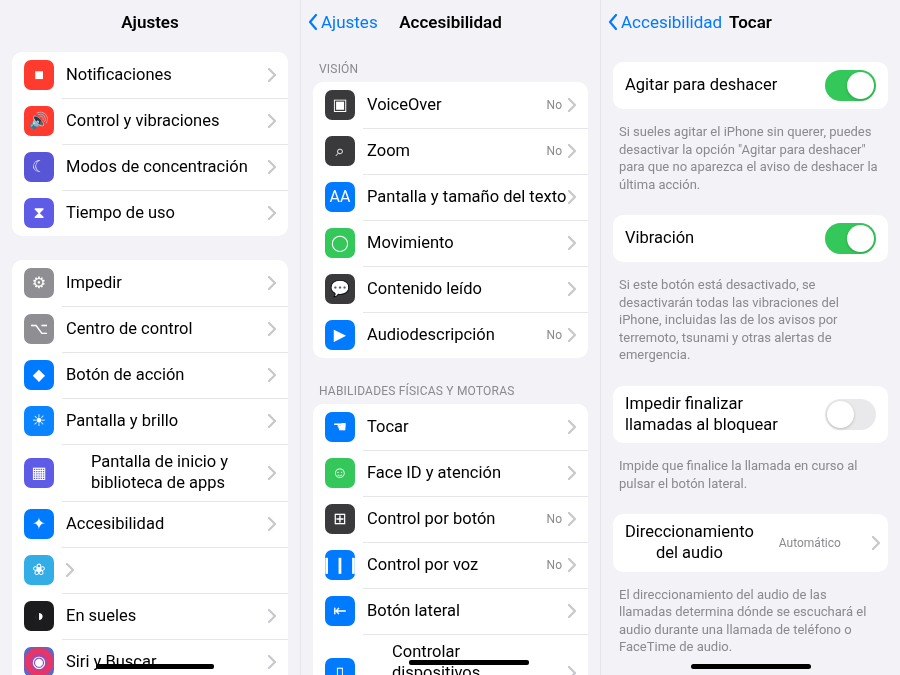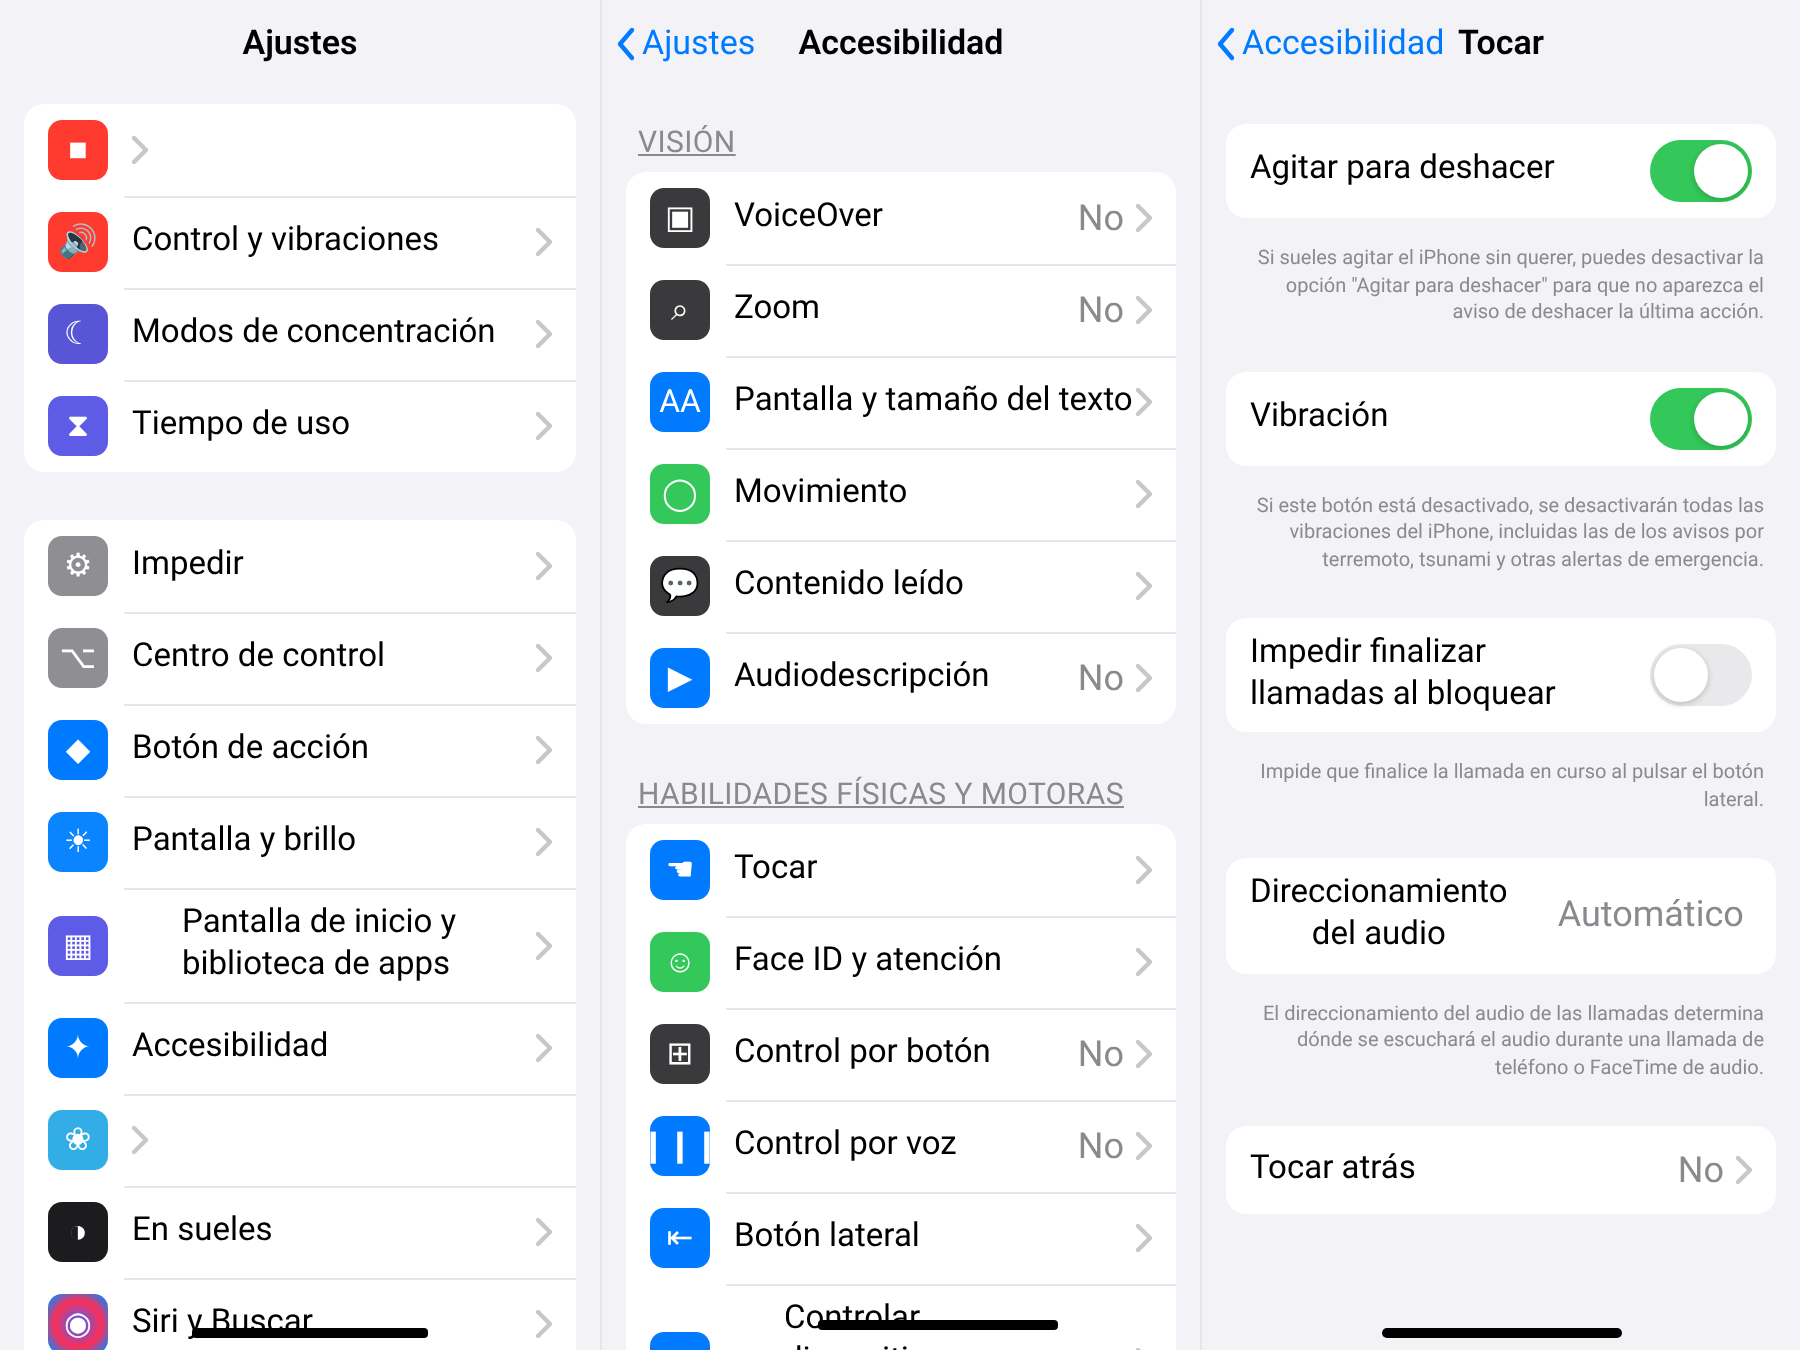--- a/index.html
+++ b/index.html
@@ -19,38 +19,38 @@
   .pane + .pane{border-left:1px solid var(--sep);}
 
   
   .nav{height:44px;display:flex;align-items:center;justify-content:center;position:relative;padding:15px 8px;}
   .nav-title{font-size:17px;font-weight:600;color:var(--text);}
   .nav-back{position:absolute;left:6px;top:0;height:44px;display:flex;align-items:center;color:var(--link);font-size:17px;gap:2px;cursor:pointer;}
   .chev-left{width:12px;height:18px;display:inline-block;}
   .chev-left svg{width:12px;height:18px;}
 
   
-  .sec-head{font-size:15px;color:var(--sub);padding:18px 16px 6px 18px;letter-spacing:0.2px;text-decoration:underline;}
+  .sec-head{font-size:12px;color:var(--sub);padding:18px 16px 6px 18px;letter-spacing:0.2px;}
 
   
   .group{background:var(--card);border-radius:10px;margin:8px 12px;overflow:hidden;}
   .pane1 .group:first-of-type{margin-top:6px;}
 
   
   .row{display:flex;align-items:center;min-height:44px;padding:8px 12px 8px 12px;position:relative;cursor:pointer;}
   .row + .row::before{content:"";position:absolute;left:50px;right:0;top:0;height:1px;background:var(--sep);}
   .row .icon{width:30px;height:30px;border-radius:7px;flex:0 0 30px;margin-right:12px;display:flex;align-items:center;justify-content:center;color:#fff;font-size:15px;}
   .row .label{flex:1;font-size:16.5px;color:var(--text);line-height:1.25;}
-  .row .val{font-size:18px;color:var(--sub);margin-right:6px;}
+  .row .val{font-size:12px;color:var(--sub);margin-right:6px;}
   .row .disclosure{width:8px;height:14px;flex:0 0 8px;}
   .row .disclosure svg{width:8px;height:14px;display:block;}
   .row.multi{min-height:52px;gap:25px;}
 
   
-  .foot{font-size:10px;color:var(--sub);padding:6px 18px 14px 18px;line-height:1.35;text-align:right;}
+  .foot{font-size:13px;color:var(--sub);padding:6px 18px 14px 18px;line-height:1.35;}
 
   
   .toggle{width:51px;height:31px;border-radius:16px;background:var(--gray-toggle);position:relative;flex:0 0 51px;}
   .toggle .knob{width:27px;height:27px;border-radius:50%;background:#fff;position:absolute;top:2px;left:2px;box-shadow:0 1px 3px rgba(0,0,0,.2);transition:none;}
   .toggle.on{background:var(--green);}
   .toggle.on .knob{left:22px;}
 
   
   .home-ind{position:absolute;left:50%;bottom:6px;transform:translateX(-50%);width:120px;height:5px;background:#000;border-radius:3px;}
 
@@ -80,20 +80,21 @@
 <div class="pane pane1">
   <div class="nav">
     <div class="nav-title">Ajustes</div>
   </div>
 
   <div class="group" id="p1g1">
       <div class="row">
         <div class="icon c-red">
           <span class="glyph">■</span>
         </div>
+        <div class="label">Notificaciones</div>
         <span class="disclosure chev-right">
           <svg viewBox="0 0 8 14">
             <path d="M1 1 L7 7 L1 13"></path>
           </svg>
         </span>
       </div>
       <div class="row">
         <div class="icon c-red2">
           <span class="glyph">🔊</span>
         </div>

